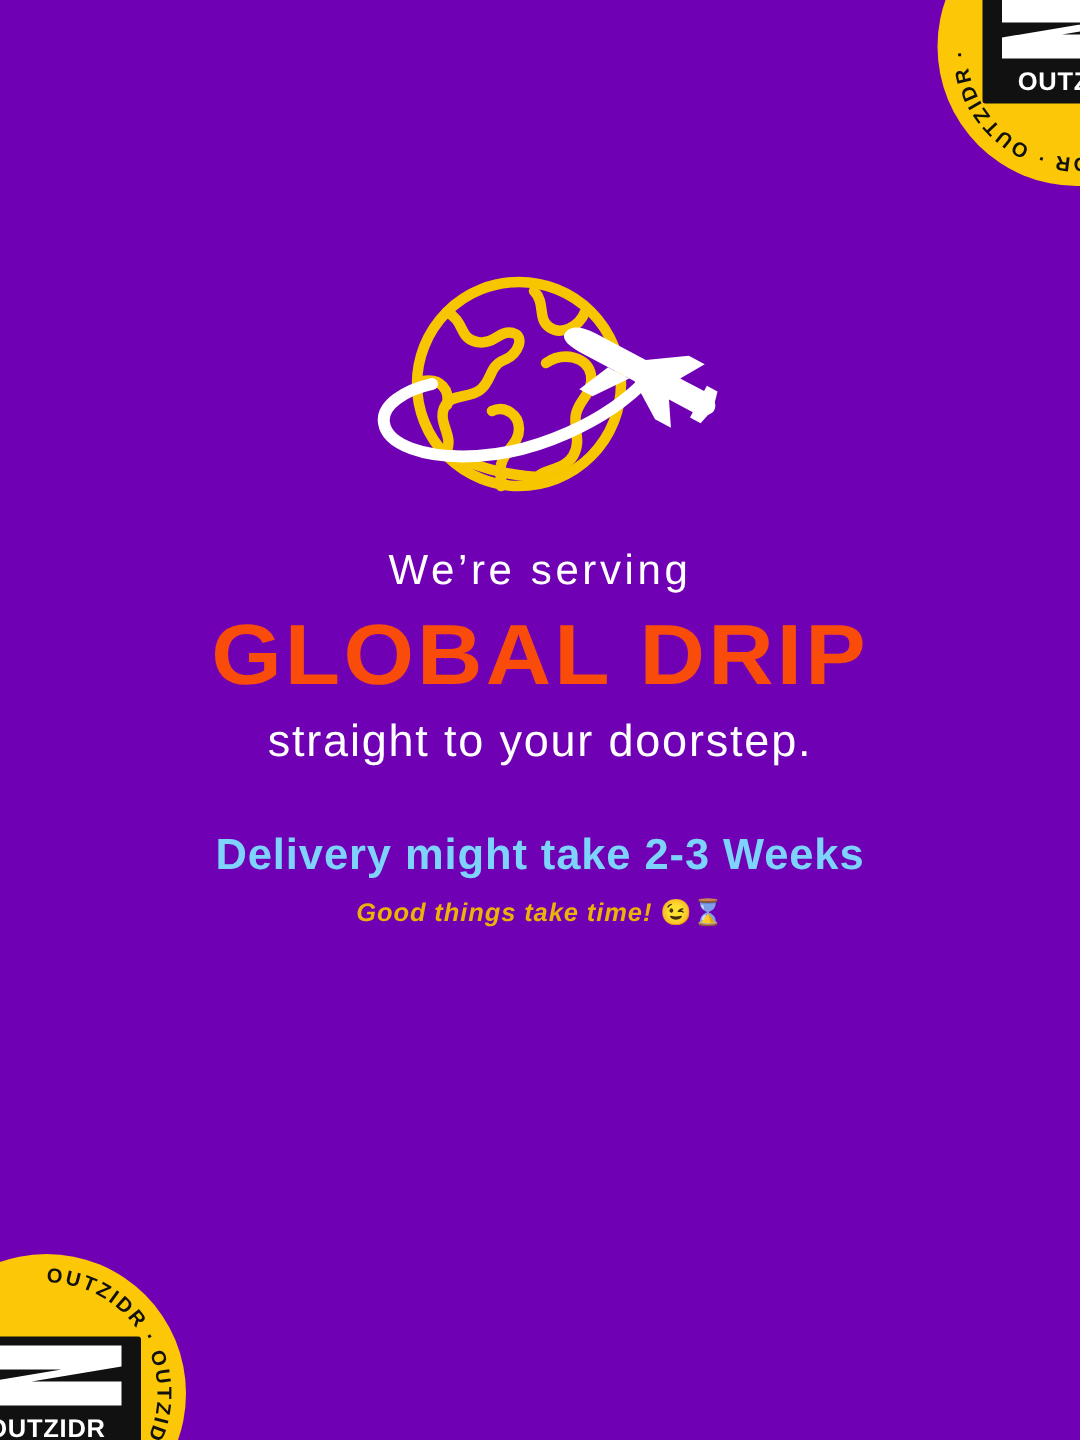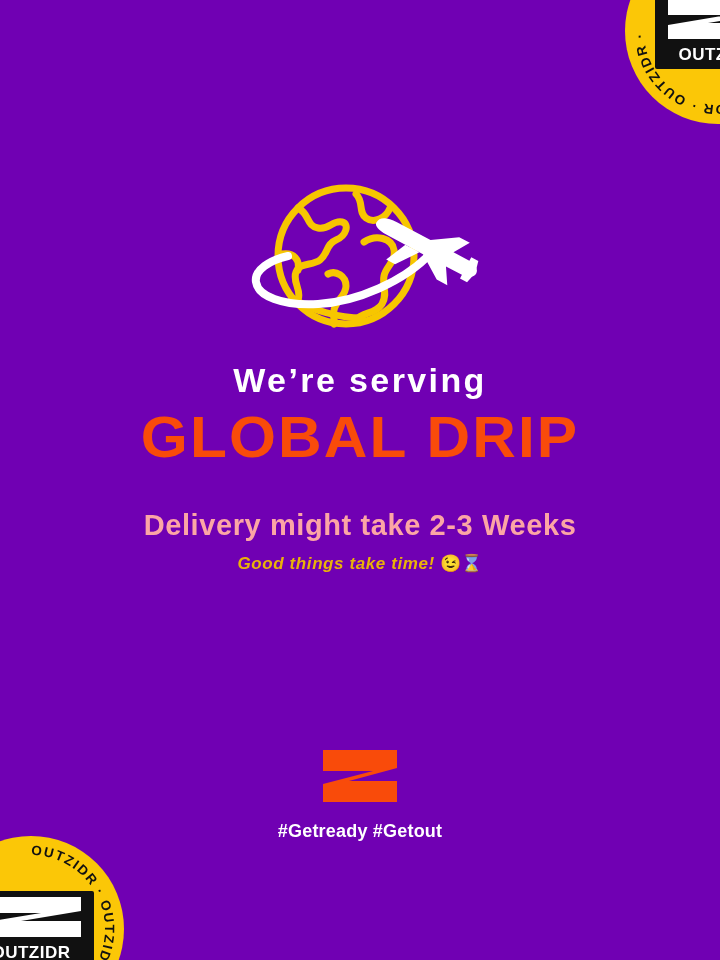--- a/index.html
+++ b/index.html
@@ -86,22 +86,22 @@
   
   .copy {
     position: absolute;
     left: 0;
     top: 362px;
     width: 720px;
     text-align: center;
   }
   .line-serving {
     color: #ffffff;
-    font-size: 34px;
-    font-weight: 700;
+    font-size: 28px;
+    font-weight: 400;
     letter-spacing: 2.4px;
     line-height: 36px;
     margin: 0;
   }
   .line-global {
     color: #f94b0a;
     font-size: 57px;
     font-weight: bold;
     letter-spacing: 2px;
     line-height: 62px;
@@ -112,21 +112,21 @@
   }
   .line-doorstep {
     color: #ffffff;
     font-size: 30px;
     font-weight: 400;
     letter-spacing: 1.2px;
     line-height: 36px;
     margin: 9px 0 0 0;
   }
   .line-delivery {
-    color: #fca5a5;
+    color: #7dd3fc;
     font-size: 29px;
     font-weight: bold;
     letter-spacing: 0.6px;
     line-height: 34px;
     margin: 40px 0 0 0;
   }
   .line-good {
     color: #eab308;
     font-size: 17px;
     font-weight: bold;
@@ -187,35 +187,28 @@
         <path d="M40 34 L30 56 L40 56 L56 34 Z"></path>
         <path d="M104 14 L112 14 L114 22 L104 22 Z"></path>
         <path d="M104 30 L114 30 L112 38 L104 38 Z"></path>
       </g>
     </svg>
   </div>
 
   <div class="copy">
     <p class="line-serving">We’re serving</p>
     <p class="line-global">GLOBAL DRIP</p>
+    <p class="line-doorstep">straight to your doorstep.</p>
     <p class="line-delivery">Delivery might take 2-3 Weeks</p>
     <p class="line-good">
       <span>Good things take time!</span>
       <span class="emoji">😉⌛</span>
     </p>
   </div>
 
-  <div class="footer">
-    <span class="footer-zmark">
-      <svg viewBox="0 0 82 56" xmlns="http://www.w3.org/2000/svg">
-        <path d="M4 2 L78 2 L78 20 L30 33 L78 33 L78 54 L4 54 L4 36 L54 23 L4 23 Z" fill="#f94b0a"></path>
-      </svg>
-    </span>
-    <p class="footer-tag">#Getready #Getout</p>
-  </div>
 
   <div class="badge badge-tr">
     <div class="badge-ring">
       <svg viewBox="0 0 186 186" xmlns="http://www.w3.org/2000/svg">
         <defs>
           <path id="ringPathTR" d="M93,93 m0,-74 a74,74 0 1,1 0,148 a74,74 0 1,1 0,-148"></path>
         </defs>
         <text>
           <textPath href="#ringPathTR" startOffset="0">OUTZIDR · OUTZIDR · OUTZIDR · OUTZIDR · </textPath>
         </text>

